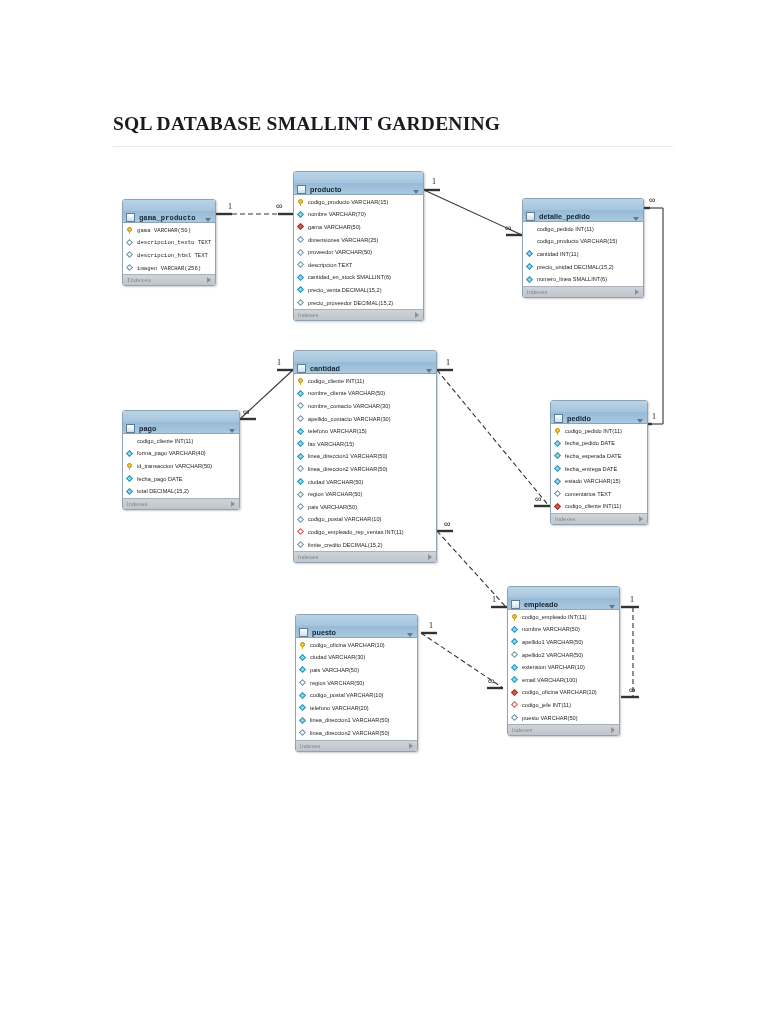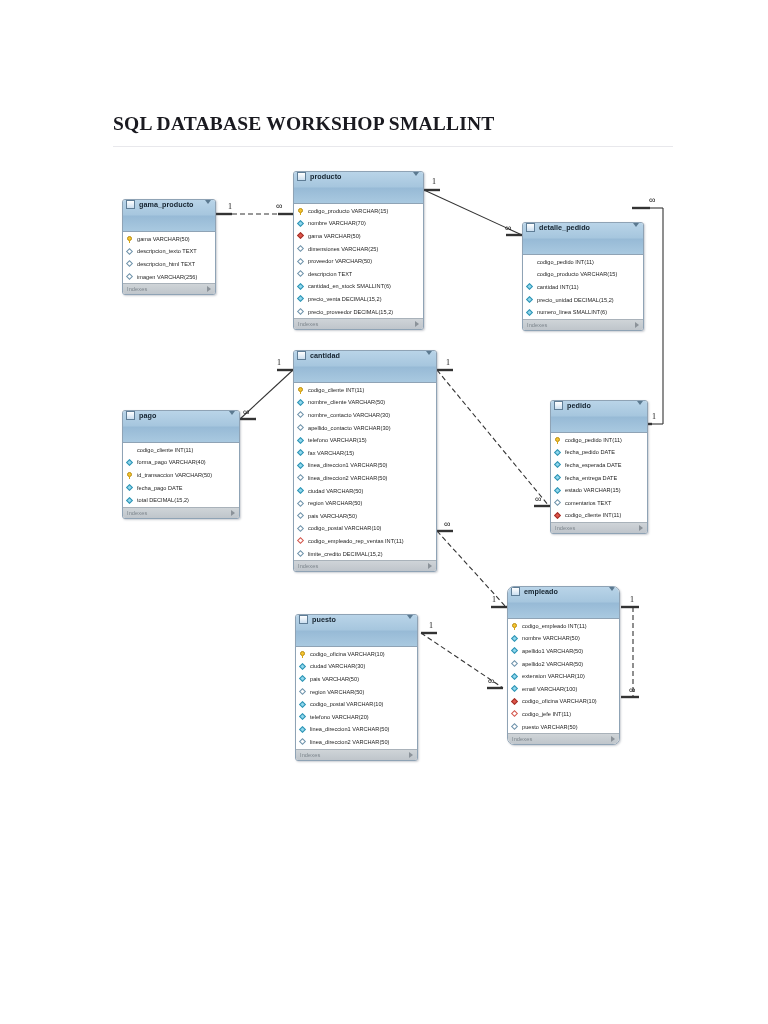--- a/index.html
+++ b/index.html
@@ -56,24 +56,24 @@
   .entity {
     position: absolute;
     box-sizing: border-box;
     border: 1px solid #8fa3b5;
     border-radius: 3px;
     background: #ffffff;
     box-shadow: 1px 1px 2px rgba(80,90,105,0.30);
     overflow: hidden;
   }
   .entity-header {
-    height: 32px;
+    height: 23px;
     box-sizing: border-box;
     display: flex;
-    align-items: flex-start;
+    align-items: flex-end;
     padding: 0 4px 0 3px;
     background: linear-gradient(to bottom, #b9d4e8 0%, #a6c6de 48%, #97bad6 52%, #a9c9e0 100%);
     border-bottom: 1px solid #8fa3b5;
   }
   .hdr-icon {
     width: 9px;
     height: 9px;
     box-sizing: border-box;
     border: 1px solid #5f7d96;
     background: linear-gradient(to bottom, #ffffff 0%, #e4eef7 55%, #cbdff0 100%);
@@ -223,21 +223,21 @@
     user-select: none;
   }
   .card-label.inf {
     font-size: 9px;
     font-family: "Liberation Sans", sans-serif;
   }
 </style>
 </head>
 <body>
 
-<div id="page-title">SQL DATABASE WORKSHOP SMALLINT</div>
+<div id="page-title">SQL DATABASE SMALLINT GARDENING</div>
 <div id="title-rule"></div>
 
 <div id="diagram">
 
   <svg id="connector-layer" viewBox="0 0 768 1024" width="768" height="1024">
     <g stroke="#333333" fill="none" stroke-width="1.1">
 
       <line x1="216" y1="214" x2="293" y2="214" stroke-dasharray="5,3"></line>
       <line x1="216" y1="214" x2="232" y2="214" stroke-width="2.4"></line>
       <line x1="278" y1="214" x2="293" y2="214" stroke-width="2.4"></line>
@@ -284,21 +284,21 @@
   <div class="card-label inf" style="left:243px; top:408px;">∞</div>
   <div class="card-label" style="left:446px; top:359px;">1</div>
   <div class="card-label inf" style="left:535px; top:495px;">∞</div>
   <div class="card-label inf" style="left:444px; top:520px;">∞</div>
   <div class="card-label" style="left:492px; top:596px;">1</div>
   <div class="card-label" style="left:429px; top:622px;">1</div>
   <div class="card-label inf" style="left:488px; top:677px;">∞</div>
   <div class="card-label" style="left:630px; top:596px;">1</div>
   <div class="card-label inf" style="left:629px; top:686px;">∞</div>
 
-  <div class="entity" style="left:122px; top:199px; width:94px;">
+  <div class="entity" style="left:122px; top:199px; width:94px;font-family:Liberation Mono, monospace;">
     <div class="entity-header">
       <span class="hdr-icon"></span>
       <span class="hdr-title">gama_producto</span>
       <span class="hdr-caret"></span>
     </div>
     <div class="col-list">
       <div class="col">
           <span class="col-icon pk"></span>
           <span class="col-text">gama VARCHAR(50)</span>
         </div>
@@ -364,21 +364,21 @@
           <span class="col-icon nul"></span>
           <span class="col-text">precio_proveedor DECIMAL(15,2)</span>
         </div>
     </div>
     <div class="entity-footer">
       <span class="footer-label">Indexes</span>
       <span class="footer-caret"></span>
     </div>
   </div>
 
-  <div class="entity" style="left:522px; top:198px; width:122px;margin-top:24px;">
+  <div class="entity" style="left:522px; top:198px; width:122px;">
     <div class="entity-header">
       <span class="hdr-icon"></span>
       <span class="hdr-title">detalle_pedido</span>
       <span class="hdr-caret"></span>
     </div>
     <div class="col-list">
       <div class="col noicon">
           <span class="col-icon none"></span>
           <span class="col-text">codigo_pedido INT(11)</span>
         </div>
@@ -544,21 +544,21 @@
           <span class="col-icon fk"></span>
           <span class="col-text">codigo_cliente INT(11)</span>
         </div>
     </div>
     <div class="entity-footer">
       <span class="footer-label">Indexes</span>
       <span class="footer-caret"></span>
     </div>
   </div>
 
-  <div class="entity" style="left:507px; top:586px; width:113px;border-radius:7px;">
+  <div class="entity" style="left:507px; top:586px; width:113px;">
     <div class="entity-header">
       <span class="hdr-icon"></span>
       <span class="hdr-title">empleado</span>
       <span class="hdr-caret"></span>
     </div>
     <div class="col-list">
       <div class="col">
           <span class="col-icon pk"></span>
           <span class="col-text">codigo_empleado INT(11)</span>
         </div>

